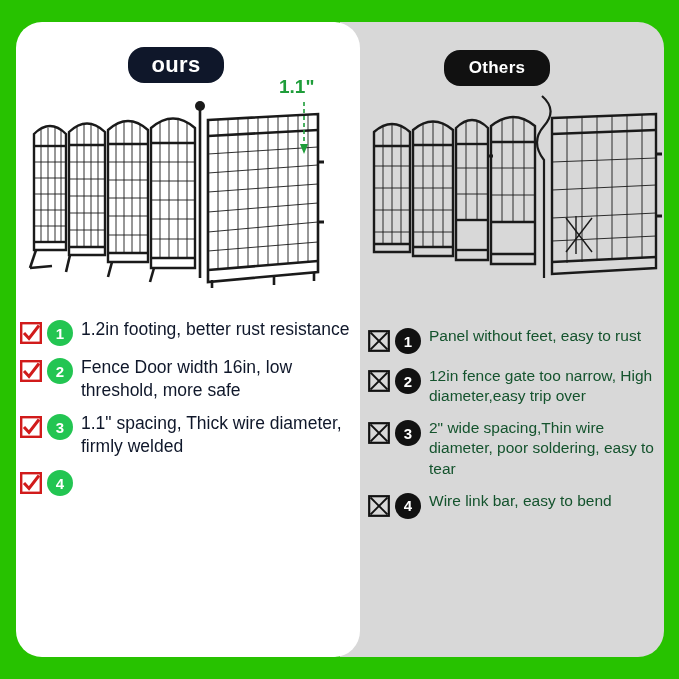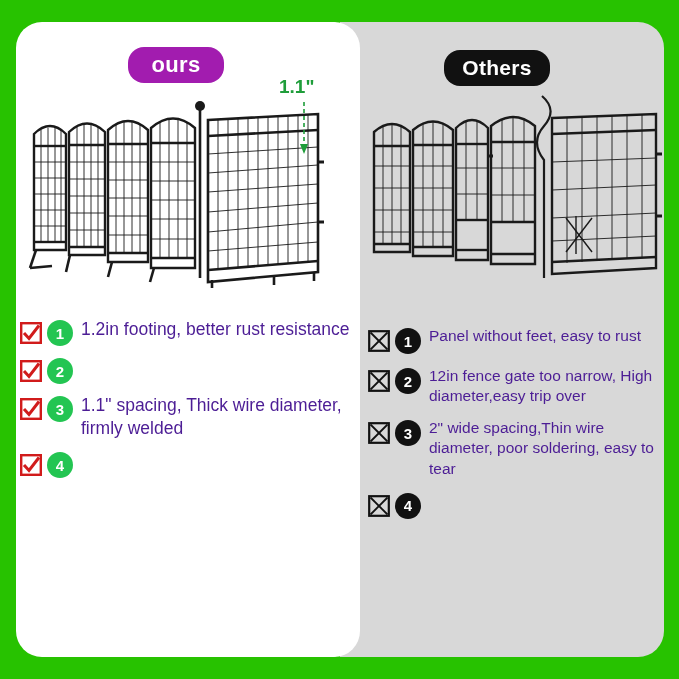--- a/index.html
+++ b/index.html
@@ -55,30 +55,30 @@
     display: flex;
     align-items: center;
     justify-content: center;
     letter-spacing: 0.3px;
   }
   .badge-ours {
     left: 128px;
     top: 47px;
     width: 96px;
     height: 36px;
-    background: #a21caf;
+    background: #0f172a;
     font-size: 22px;
   }
   .badge-others {
     left: 444px;
     top: 50px;
     width: 106px;
     height: 36px;
     background: #111111;
-    font-size: 21px;
+    font-size: 17px;
   }
   .art {
     position: absolute;
   }
   .art-left {
     left: 22px;
     top: 92px;
     width: 312px;
     height: 200px;
   }
@@ -140,26 +140,26 @@
     justify-content: center;
     margin-top: 2px;
     margin-right: 8px;
   }
   .num-dark {
     background: #111111;
   }
   .txt {
     font-size: 17.5px;
     line-height: 1.32;
-    color: #4c1d95;
+    color: #0f172a;
   }
   .txt-right {
     font-size: 15.5px;
     line-height: 1.30;
-    color: #4c1d95;
+    color: #14532d;
   }
 </style>
 </head>
 <body>
 
 <div class="stage">
 
   <div class="panel panel-right"></div>
   <div class="panel panel-left"></div>
   <div class="panel-left-cover"></div>
@@ -407,20 +407,21 @@
     </div>
 
     <div class="item">
       <span class="check">
         <svg width="22" height="22" viewBox="0 0 22 22">
           <rect x="1.2" y="1.2" width="19.6" height="19.6" fill="none" stroke="#d11b1b" stroke-width="2.4"></rect>
           <path d="M4 11 L9 16.5 L19 3.5" fill="none" stroke="#d11b1b" stroke-width="3"></path>
         </svg>
       </span>
       <span class="num">2</span>
+      <span class="txt">Fence Door width 16in, low threshold, more safe</span>
     </div>
 
     <div class="item">
       <span class="check">
         <svg width="22" height="22" viewBox="0 0 22 22">
           <rect x="1.2" y="1.2" width="19.6" height="19.6" fill="none" stroke="#d11b1b" stroke-width="2.4"></rect>
           <path d="M4 11 L9 16.5 L19 3.5" fill="none" stroke="#d11b1b" stroke-width="3"></path>
         </svg>
       </span>
       <span class="num">3</span>
@@ -479,17 +480,18 @@
 
     <div class="item item-right">
       <span class="check">
         <svg width="22" height="22" viewBox="0 0 22 22">
           <rect x="1.2" y="1.2" width="19.6" height="19.6" fill="none" stroke="#111111" stroke-width="2.2"></rect>
           <line x1="2.5" y1="2.5" x2="19.5" y2="19.5" stroke="#111111" stroke-width="1.8"></line>
           <line x1="19.5" y1="2.5" x2="2.5" y2="19.5" stroke="#111111" stroke-width="1.8"></line>
         </svg>
       </span>
       <span class="num num-dark">4</span>
+      <span class="txt txt-right">Wire link bar, easy to bend</span>
     </div>
 
   </div>
 
 </div>
 
 </body></html>

